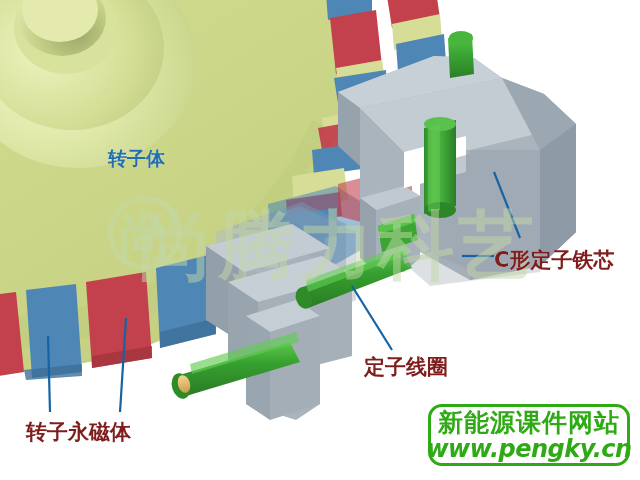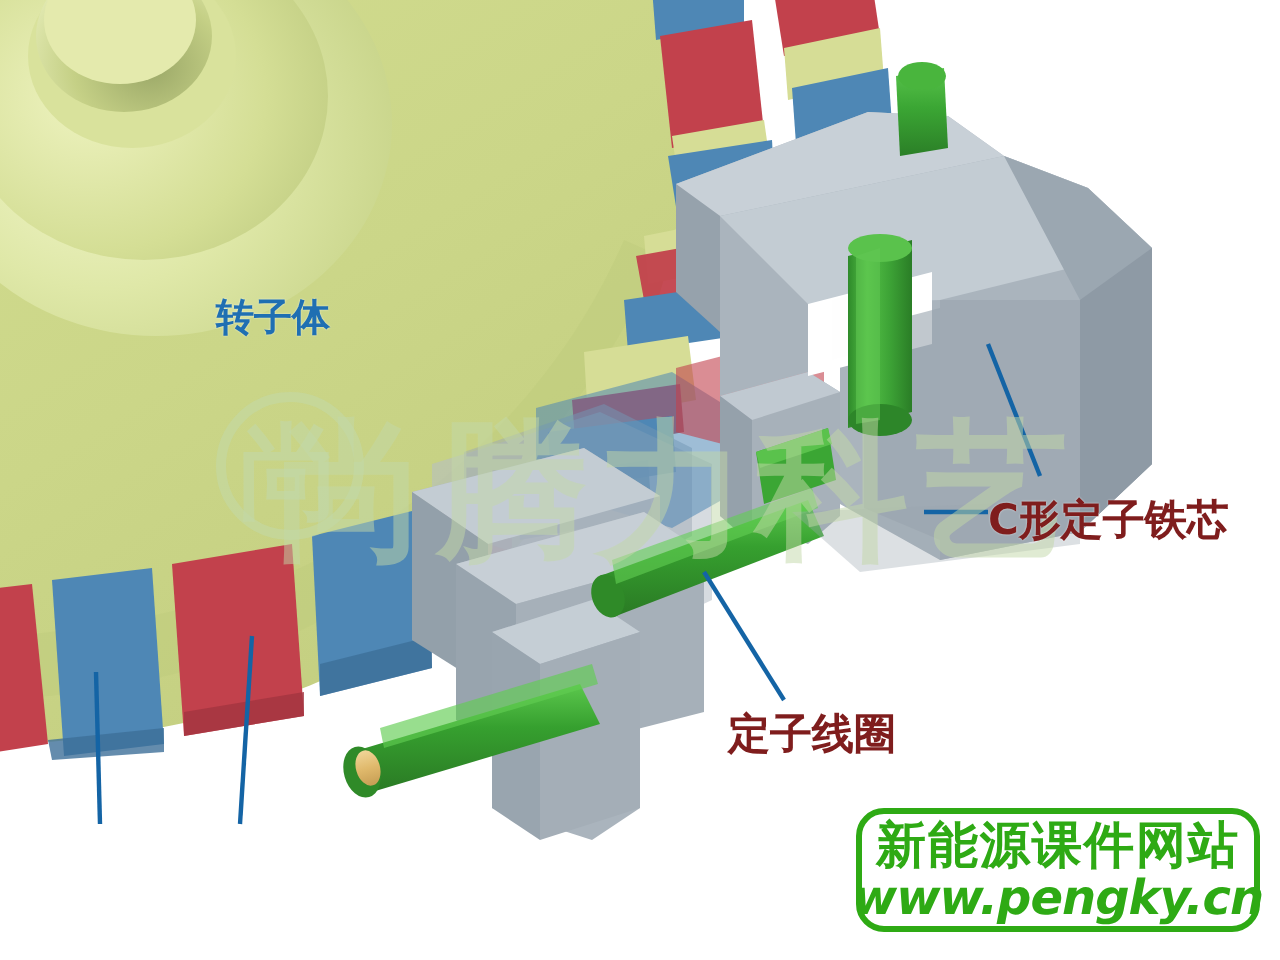--- a/index.html
+++ b/index.html
@@ -276,19 +276,20 @@
   <div id="wm-logo" class="wm"></div>
   <div id="wm-logo-glyph" class="wm">尚</div>
   <div id="wm-text" class="wm">尚腾力科艺</div>
 
   <div id="label-rotor-body" class="label">转子体</div>
 
   <div id="label-core" class="label">C形定子铁芯</div>
 
   <div id="label-coil" class="label">定子线圈</div>
 
+  <div id="label-magnet" class="label">转子永磁体</div>
 
   <div id="brand-badge">
     <div id="brand-cn">新能源课件网站</div>
     <div id="brand-url">www.pengky.cn</div>
   </div>
 
 </div>
 
 </body></html>

